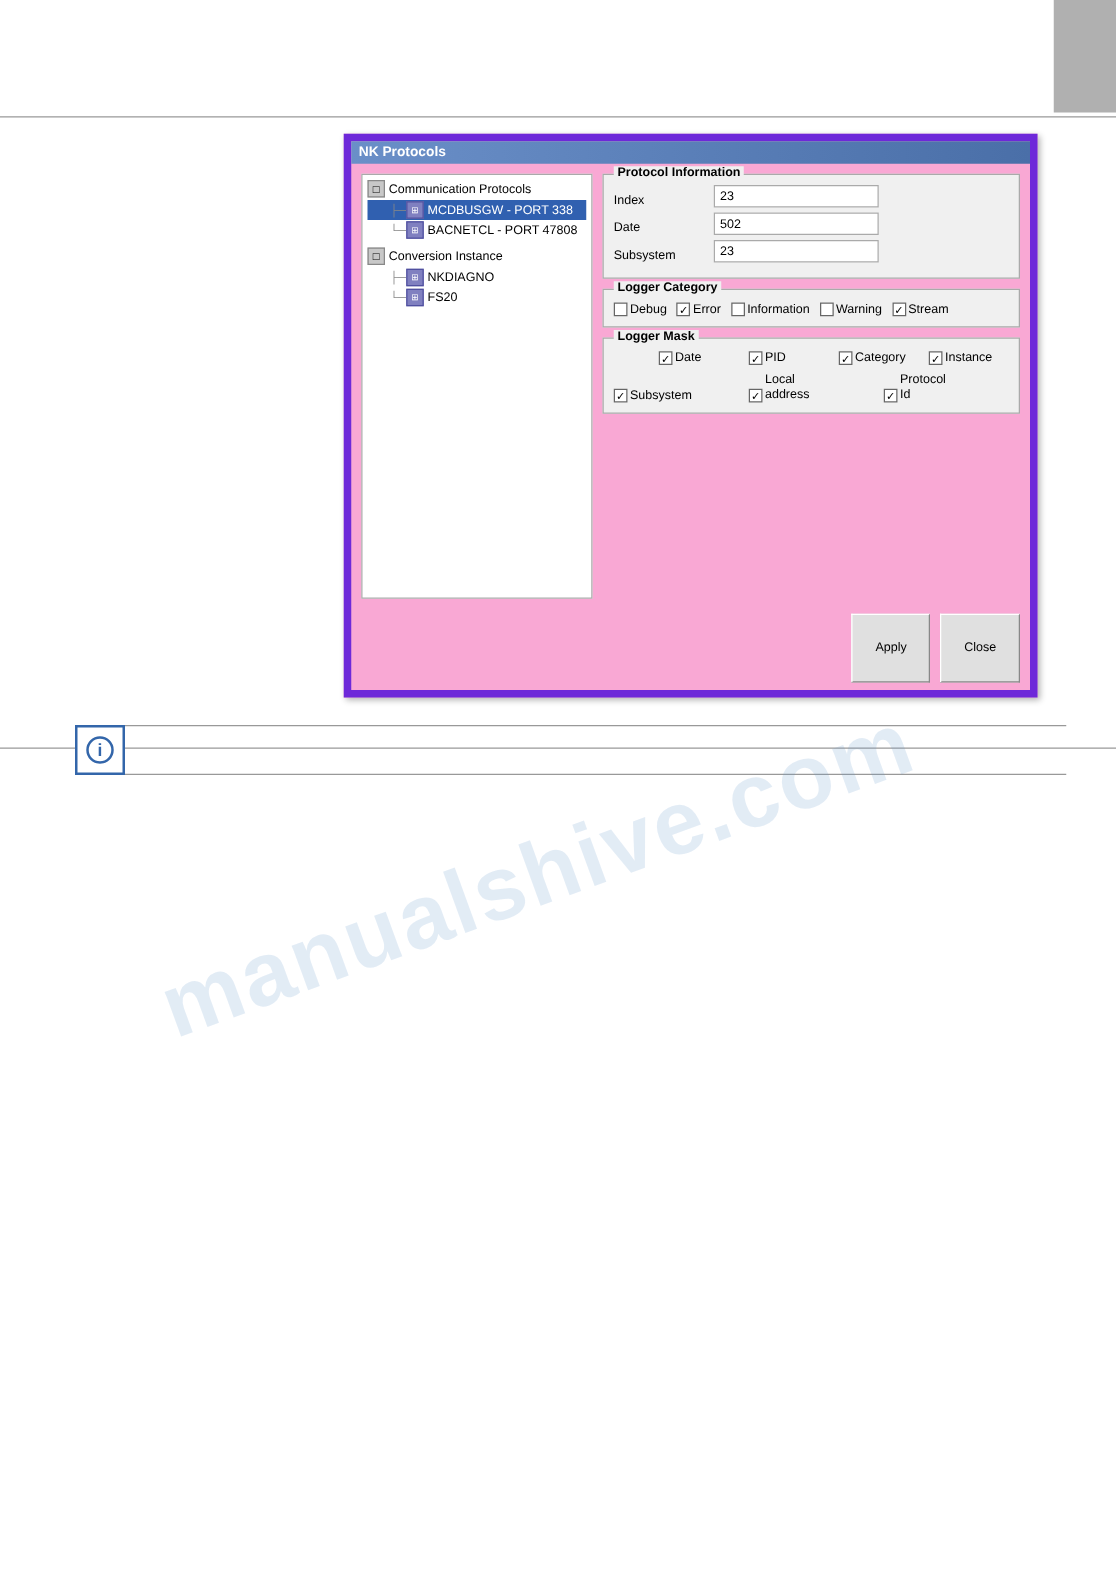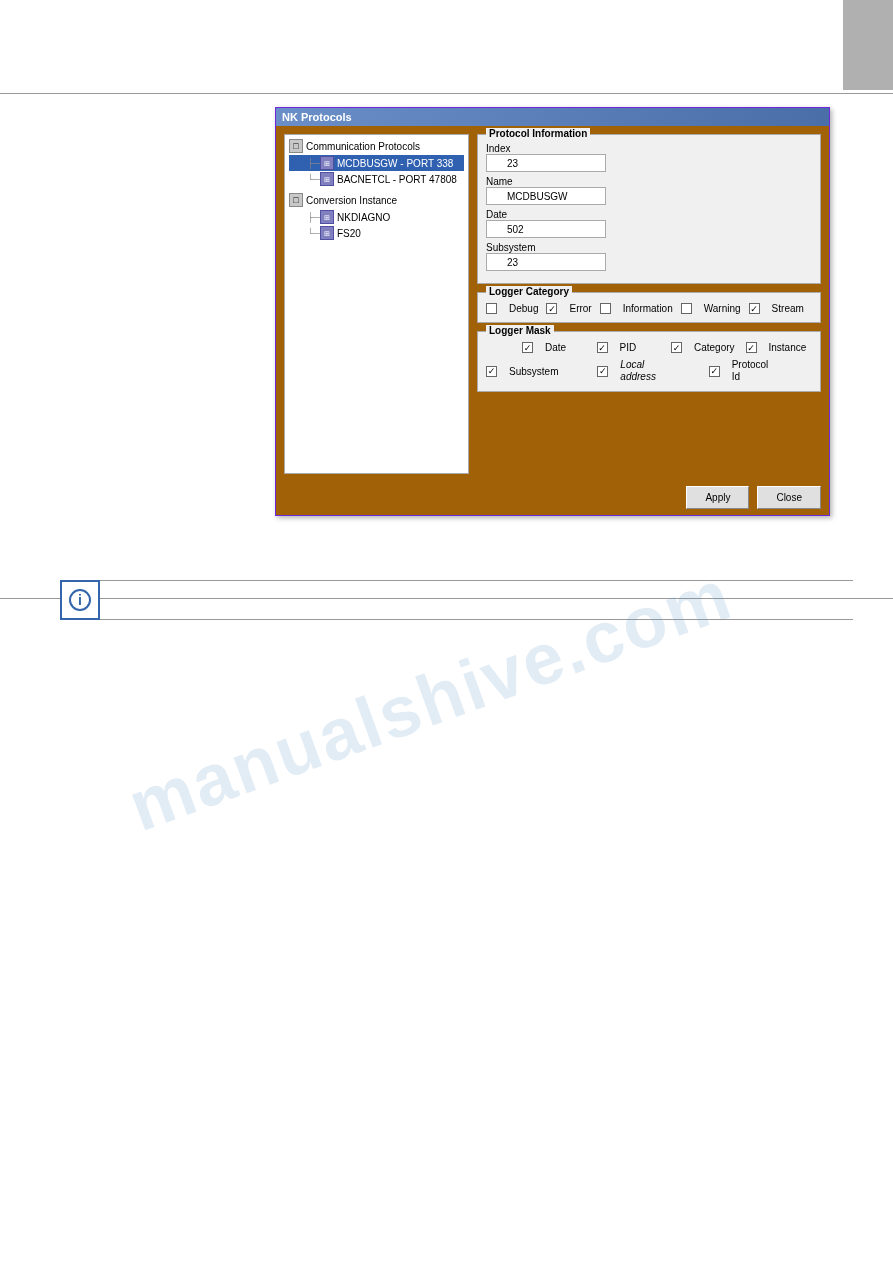--- a/index.html
+++ b/index.html
@@ -39,22 +39,22 @@
       height: 1px;
       background: #999;
     }
 
     
     .dialog {
       position: absolute;
       top: 107px;
       left: 275px;
       width: 555px;
-      background: #a16207;
-      border: 1px solid #6d28d9;
+      background: #f9a8d4;
+      border: 6px solid #6d28d9;
       box-shadow: 2px 2px 5px rgba(0,0,0,0.3);
     }
 
     .dialog-titlebar {
       background: linear-gradient(to right, #6a8fc8, #4a6fa8);
       color: white;
       padding: 3px 6px;
       font-size: 11px;
       font-weight: bold;
       display: flex;
@@ -151,54 +151,53 @@
       left: 8px;
       background: #f0f0f0;
       padding: 0 3px;
       font-size: 10px;
       color: #000;
       font-weight: bold;
     }
 
     .field-row {
       display: flex;
-      align-items: flex-start;
+      align-items: flex-end;
       margin-bottom: 4px;
       margin-top: 4px;
-      flex-direction: column;
     }
 
     .field-label {
       width: 80px;
       font-size: 10px;
       color: #000;
     }
 
     .field-value {
       background: #fff;
       border: 1px solid #aaa;
-      padding: 1px 20px;
-      font-size: 10px;
-      width: 120px;
+      padding: 1px 4px;
+      font-size: 10px;
+      width: 132px;
       height: 18px;
     }
 
     
     .checkbox-row {
       display: flex;
       align-items: center;
       gap: 8px;
       margin-top: 6px;
       flex-wrap: wrap;
     }
 
     .checkbox-item {
       display: flex;
-      align-items: center;
-      gap: 12px;
+      align-items: flex-end;
+      gap: 2px;
       font-size: 10px;
     }
 
     .cb {
       width: 11px;
       height: 11px;
       border: 1px solid #666;
       background: #fff;
       display: inline-flex;
       align-items: center;
@@ -235,21 +234,21 @@
       justify-content: flex-end;
       gap: 8px;
       padding: 4px 8px 6px 8px;
     }
 
     .btn {
       background: #e0e0e0;
       border: 1px solid #888;
       border-top-color: #fff;
       border-left-color: #fff;
-      padding: 5px 18px;
+      padding: 21px 18px;
       font-size: 10px;
       cursor: pointer;
       min-width: 55px;
       text-align: left;
     }
 
     
     .info-note {
       position: absolute;
       top: 580px;
@@ -371,24 +370,20 @@
     <div class="info-panel">
 
       <div class="group-box">
         <span class="group-box-title">Protocol Information</span>
 
         <div class="field-row">
           <span class="field-label">Index</span>
           <input class="field-value" type="text" value="23" readonly="" style="">
         </div>
 
-        <div class="field-row">
-          <span class="field-label">Name</span>
-          <input class="field-value" type="text" value="MCDBUSGW" readonly="" style="">
-        </div>
 
         <div class="field-row">
           <span class="field-label">Date</span>
           <input class="field-value" type="text" value="502" readonly="" style="">
         </div>
 
 
         <div class="field-row">
           <span class="field-label">Subsystem</span>
           <input class="field-value" type="text" value="23" readonly="" style="">
@@ -454,21 +449,21 @@
 
         <div class="mask-row2" style="margin-top:6px;">
 
           <div class="checkbox-item">
             <span class="cb checked"></span>
             <span>Subsystem</span>
           </div>
 
           <div class="checkbox-item">
             <span class="cb checked"></span>
-            <span style="line-height:1.2;font-style:italic;">Local<br>address</span>
+            <span style="line-height:1.2;">Local<br>address</span>
           </div>
 
           <div class="checkbox-item">
             <span class="cb checked"></span>
             <span style="line-height:1.2;">Protocol<br>Id</span>
           </div>
         </div>
       </div>
 
     </div>

